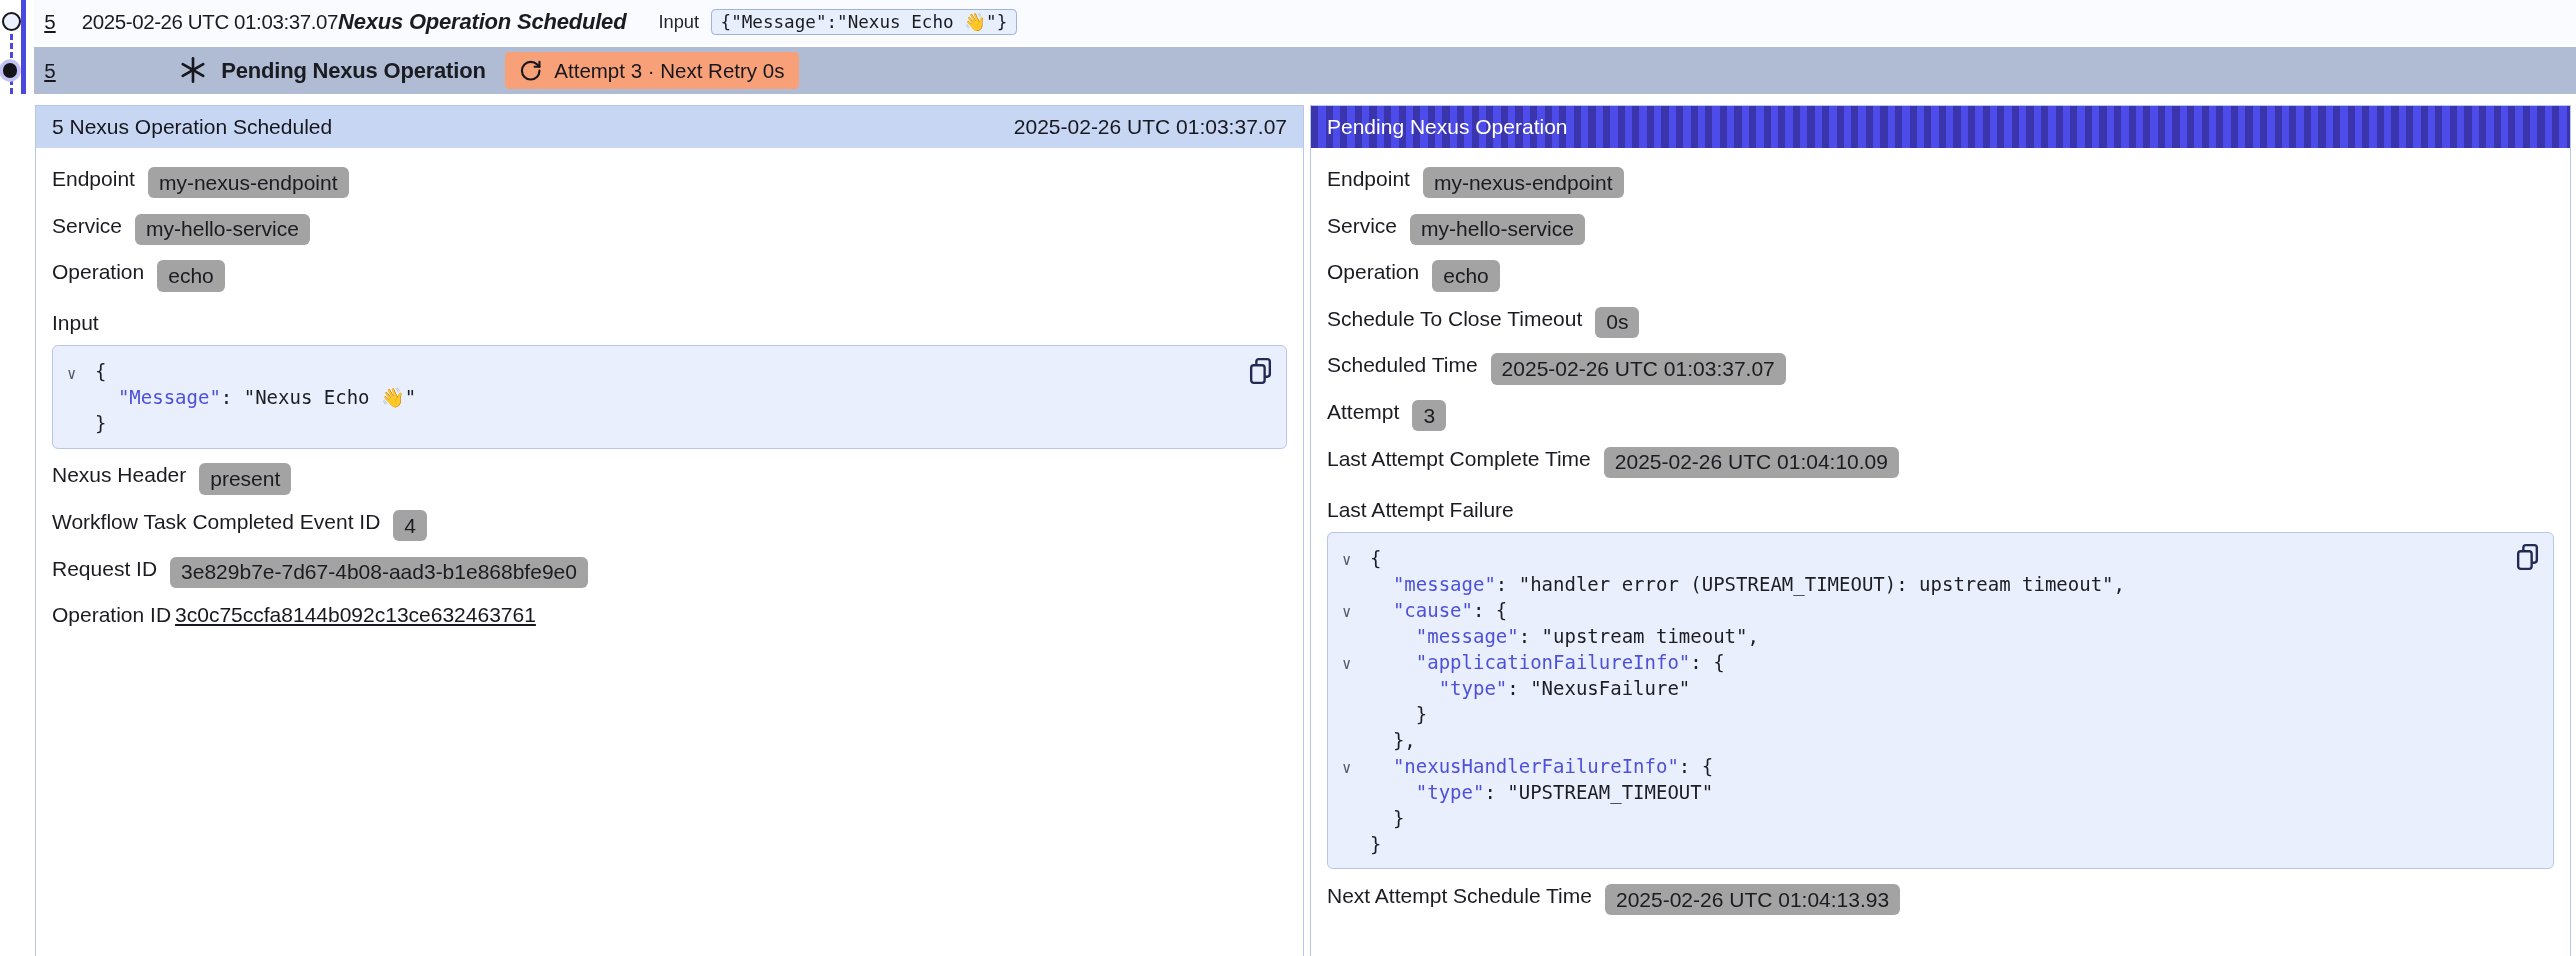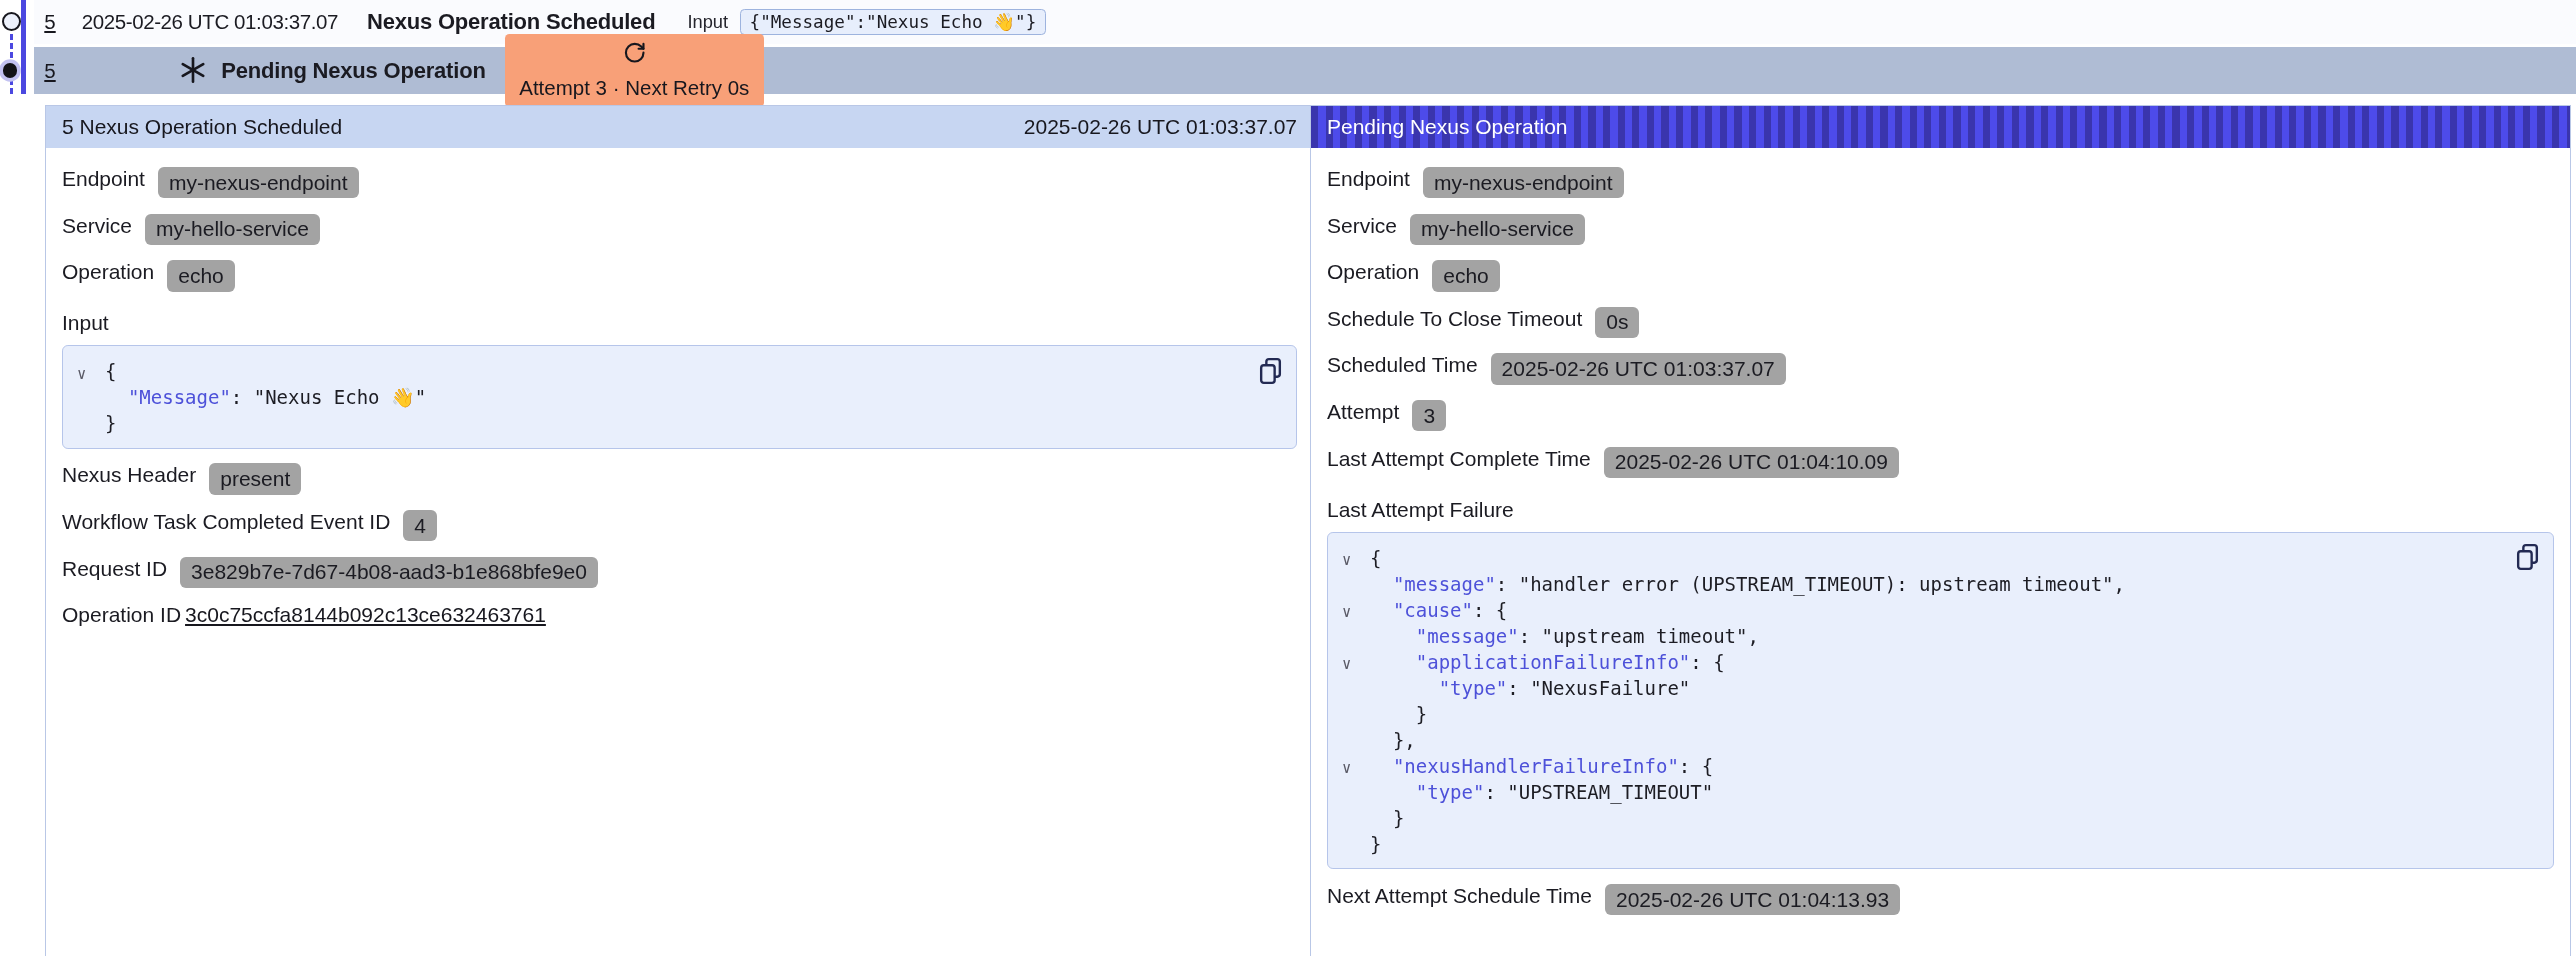--- a/index.html
+++ b/index.html
@@ -14,33 +14,33 @@
   .rail-dot    { position:absolute; left:2.9px; top:63px; width:14.6px; height:14.6px; border-radius:50%;
                  background:#131318; box-shadow:0 0 0 3.7px #c3c2f2; }
 
   
   .event-row { position:absolute; left:34px; top:0; right:0; height:44px; background:#fafbfe;
                display:flex; align-items:center; }
   .pending-row { position:absolute; left:34px; top:47px; right:0; height:47px; background:#afbcd4;
                display:flex; align-items:center; }
   .ev-id { margin-left:10.3px; font-size:20.5px; color:#17171e; text-decoration:underline; cursor:pointer; }
   .ev-time { margin-left:26px; font-size:20.5px; letter-spacing:-0.4px; }
-  .ev-title { margin-left:29px; font-size:22px; font-weight:bold; letter-spacing:-0.2px; }
+  .ev-title { font-size:22px; font-weight:bold; letter-spacing:-0.2px;font-style:italic; }
   .ev-input-label { margin-left:32px; font-size:18.3px; color:#26262e; }
   .ev-chip { margin-left:11.7px; font-family:"DejaVu Sans Mono", monospace; font-size:17.6px;
              background:#e7eefc; border:1.5px solid #9db3de; border-radius:4.4px; padding:2.2px 8.8px; }
   .pend-asterisk { margin-left:123px; }
   .pend-title { margin-left:14.6px; font-size:22px; font-weight:bold; letter-spacing:-0.2px; }
   .retry-badge { margin-left:19px; display:flex; align-items:center; gap:11.7px;
-                 background:#f8a078; border-radius:4.4px; padding:6.6px 14.6px; font-size:20.5px; color:#17171e;flex-direction:column; }
+                 background:#f8a078; border-radius:4.4px; padding:6.6px 14.6px; font-size:20.5px; color:#17171e; }
 
   
   .panel { position:absolute; top:105px; bottom:0; background:#ffffff;
            border:1.5px solid #b9c7e6; border-bottom:none; box-sizing:border-box; }
-  .panel-left  { left:45px;   width:1269px; }
+  .panel-left  { left:35px;   width:1269px; }
   .panel-right { left:1310px; width:1261px; }
   .panel-header { height:42px; display:flex; align-items:center; justify-content:space-between;
                   padding:0 16px; background:#c7d6f2; font-size:21px; font-weight:500; color:#17171e; }
   .panel-header.striped { justify-content:flex-start; color:#ffffff;
                   background:repeating-linear-gradient(90deg,#3a35ad 0 7.3px,#4d4bea 7.3px 14.6px); }
   .panel-body { padding:4.4px 16px 14.6px 16px; }
 
   .field-row { display:flex; align-items:flex-start; margin:14.6px 0; font-size:21px; min-height:32px; }
   .badge { background:#a3a3a3; border-radius:5.9px; padding:3.7px 11px; margin-left:13px; white-space:nowrap; }
   .link-value { margin-left:4px; text-decoration:underline; cursor:pointer; color:#17171e; }

